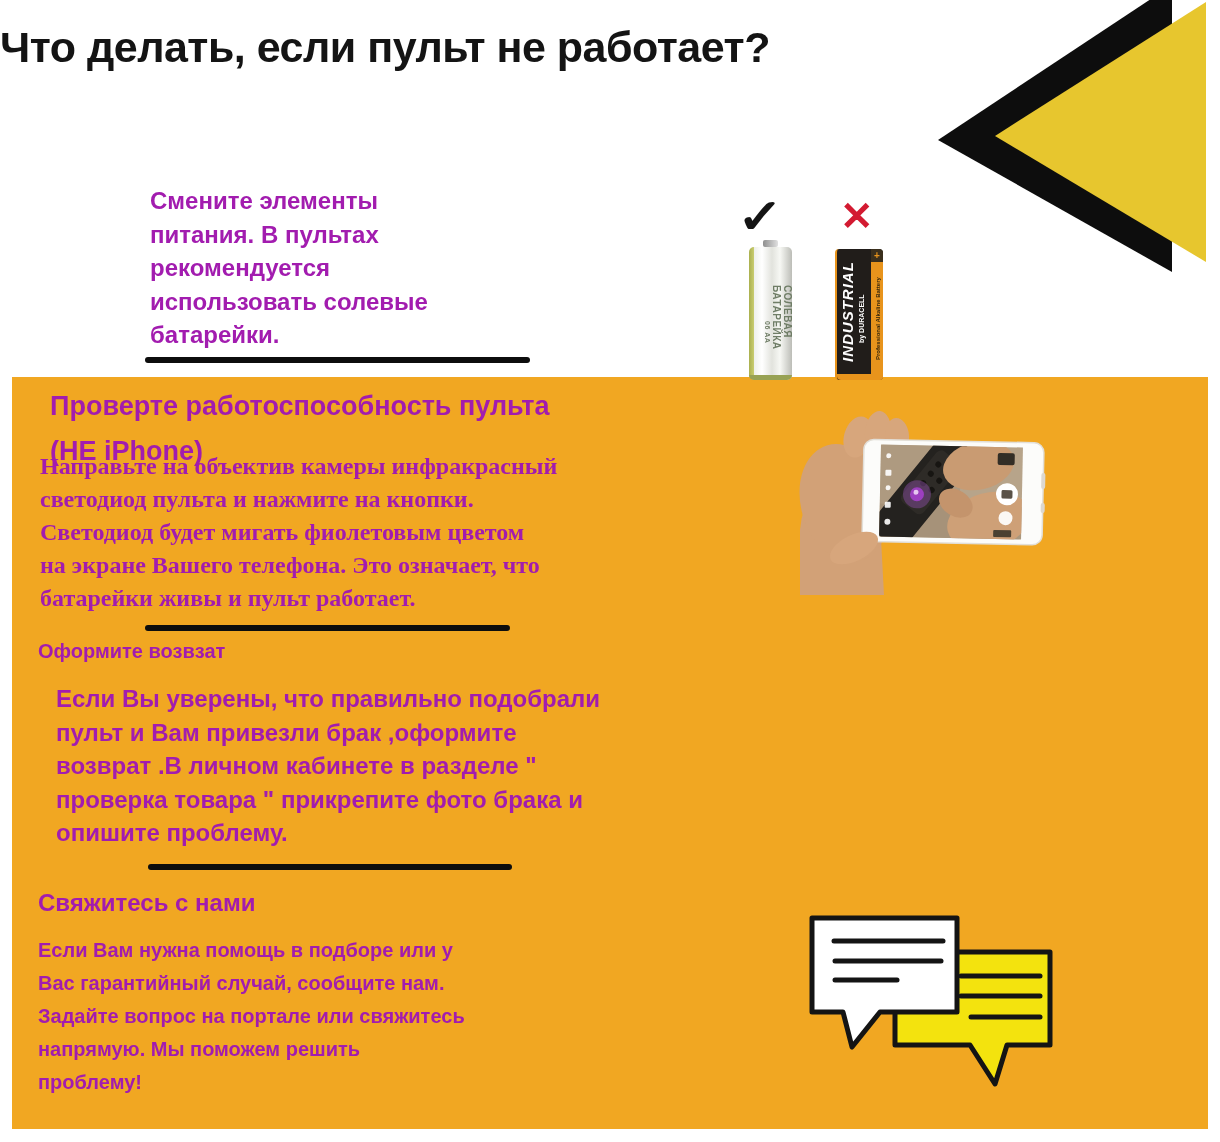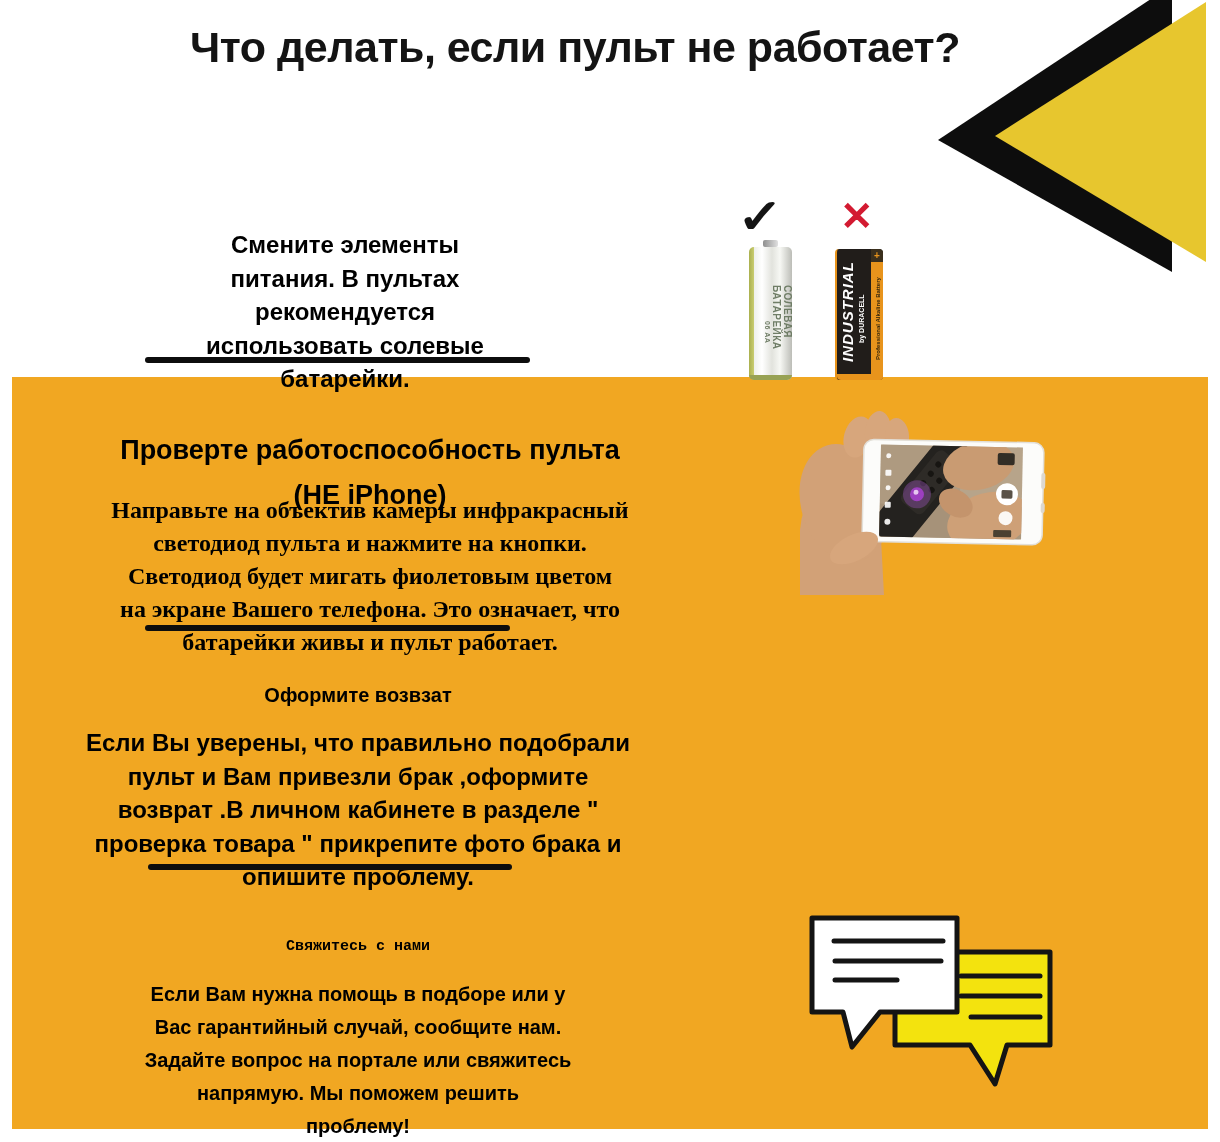--- a/index.html
+++ b/index.html
@@ -1,43 +1,43 @@
 <!DOCTYPE html>
 <html><head>
 <meta charset="utf-8">
 <style>
   html,body{margin:0;padding:0;}
   body{
     width:1220px;height:1142px;position:relative;background:#ffffff;overflow:hidden;
     font-family:"Liberation Sans",sans-serif;color:#141414;
   }
-  .txt{font-weight:bold;color:#000000;text-align:center;white-space:pre-line;margin-top:44px;}
+  .txt{font-weight:bold;color:#a21caf;white-space:pre-line;}
   .divider{position:absolute;height:6px;background:#0d0d0d;border-radius:3px;}
 
   #orange-panel{position:absolute;left:12px;top:377px;width:1196px;height:752px;background:#F1A722;}
 
   
   #arrow-black{position:absolute;left:938px;top:-15px;width:234px;height:287px;background:#0d0d0d;
     -webkit-clip-path:polygon(0 54%,100% 0,100% 100%);clip-path:polygon(0 54%,100% 0,100% 100%);}
   #arrow-yellow{position:absolute;left:995px;top:2px;width:211px;height:260px;background:#E7C62E;
     -webkit-clip-path:polygon(0 51.5%,100% 0,100% 100%);clip-path:polygon(0 51.5%,100% 0,100% 100%);}
 
   #page-title{position:absolute;left:0;top:22px;width:1150px;margin:0;font-size:43px;line-height:50px;
-    font-weight:bold;text-align:center;letter-spacing:-0.5px;white-space:pre-line;}
+    font-weight:bold;text-align:left;letter-spacing:-0.5px;white-space:pre-line;}
 
   #sec1-text{position:absolute;left:150px;top:184px;width:390px;font-size:24px;line-height:33.5px;}
   #divider1{left:145px;top:357px;width:385px;}
 
   #sec2-heading{position:absolute;left:50px;top:384px;width:640px;font-size:27px;line-height:45px;}
   #sec2-body{position:absolute;left:40px;top:450px;width:660px;font-size:24px;line-height:33px;font-family:Liberation Serif, serif;}
   #divider2{left:145px;top:625px;width:365px;}
   #sec3-heading{position:absolute;left:38px;top:636px;width:640px;font-size:20px;line-height:30px;}
-  #sec3-body{position:absolute;left:38px;top:682px;width:640px;font-size:24px;line-height:33.5px;}
+  #sec3-body{position:absolute;left:56px;top:682px;width:640px;font-size:24px;line-height:33.5px;}
   #divider3{left:148px;top:864px;width:364px;}
-  #sec4-heading{position:absolute;left:38px;top:888px;width:640px;font-size:15px;line-height:30px;font-family:Liberation Mono, monospace;}
+  #sec4-heading{position:absolute;left:38px;top:888px;width:640px;font-size:24px;line-height:30px;}
   #sec4-body{position:absolute;left:38px;top:934px;width:640px;font-size:20px;line-height:33px;}
 
   
   #good-mark{position:absolute;left:740px;top:188px;font-size:48px;font-weight:bold;color:#141414;transform:scaleX(1.15);}
   #bad-mark{position:absolute;left:840px;top:193px;font-size:40px;font-weight:bold;color:#D31A31;}
 
   #battery-good{position:absolute;left:749px;top:247px;width:43px;height:133px;border-radius:5px;
     background:linear-gradient(90deg,#aab04e 0px,#c9cd70 5px,#eef0ea 5px,#ffffff 13px,#e2e3dd 23px,#f7f8f4 31px,#bcbdb7 43px);}
   #battery-good::before{content:"";position:absolute;left:14px;top:-7px;width:15px;height:7px;border-radius:2px;
     background:linear-gradient(90deg,#8f8f8f,#e0e0e0);}

